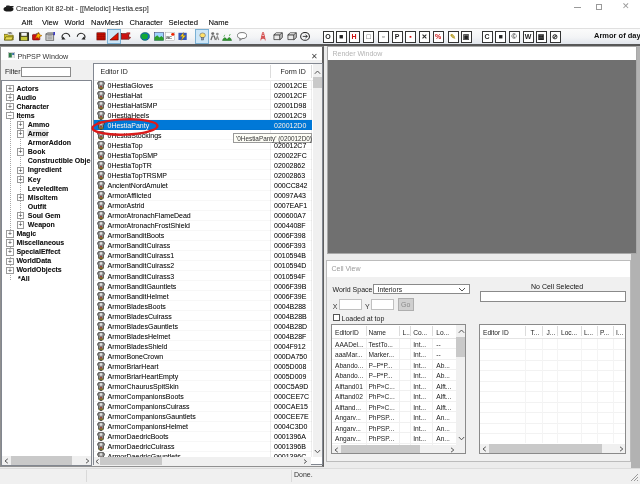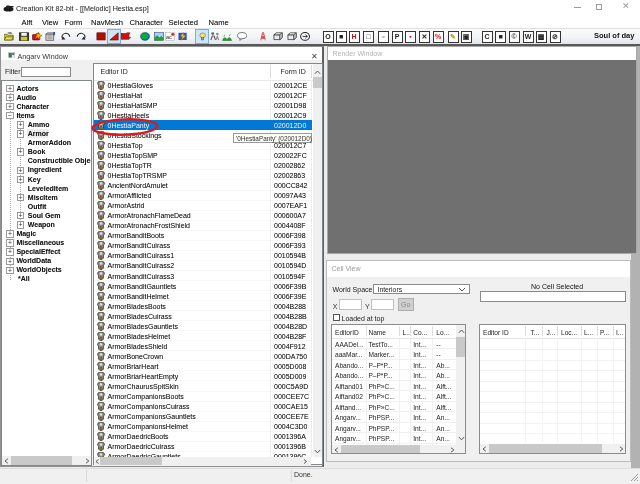--- a/index.html
+++ b/index.html
@@ -16,21 +16,21 @@
     <rect x="6.5" y="2" width="4" height="1.2" fill="#222"></rect>
   </svg>
 <div class="t" style="left:16px;top:3.5px;font-size:7.2px;color:#3a3a3a;text-shadow:0 0 0.3px rgba(60,60,60,0.4);">Creation Kit 82-bit - [[Melodic] Hestia.esp]</div>
 <div class="abs" style="left:574px;top:7px;width:7px;height:1px;background:#9a9a9a;"></div>
 <div class="abs" style="left:596px;top:4px;width:6px;height:6px;border:1px solid #9a9a9a;"></div>
 <div class="t" style="left:622px;top:1px;font-size:9px;color:#9a9a9a;">✕</div>
 <div class="abs" style="left:0;top:15px;width:640px;height:12.5px;background:#fff;"></div>
 <div class="t" style="left:3px;top:36px;font-size:10px;color:#1a1a1a;text-shadow:0 0 0.4px rgba(0,0,0,0.4);margin-top:20px;">File</div>
 <div class="t" style="left:21.5px;top:18px;font-size:7.6px;color:#1a1a1a;text-shadow:0 0 0.4px rgba(0,0,0,0.4);">Alft</div>
 <div class="t" style="left:42px;top:18px;font-size:7.6px;color:#1a1a1a;text-shadow:0 0 0.4px rgba(0,0,0,0.4);">View</div>
-<div class="t" style="left:64.5px;top:18px;font-size:7.6px;color:#1a1a1a;text-shadow:0 0 0.4px rgba(0,0,0,0.4);">Form</div>
+<div class="t" style="left:64.5px;top:18px;font-size:7.6px;color:#1a1a1a;text-shadow:0 0 0.4px rgba(0,0,0,0.4);">World</div>
 <div class="t" style="left:91px;top:18px;font-size:7.6px;color:#1a1a1a;text-shadow:0 0 0.4px rgba(0,0,0,0.4);">NavMesh</div>
 <div class="t" style="left:129.5px;top:18px;font-size:7.6px;color:#1a1a1a;text-shadow:0 0 0.4px rgba(0,0,0,0.4);">Character</div>
 <div class="t" style="left:168.5px;top:18px;font-size:7.6px;color:#1a1a1a;text-shadow:0 0 0.4px rgba(0,0,0,0.4);">Selected</div>
 <div class="t" style="left:208.5px;top:18px;font-size:7.6px;color:#1a1a1a;text-shadow:0 0 0.4px rgba(0,0,0,0.4);">Name</div>
 <div class="abs" style="left:0;top:27.5px;width:640px;height:17px;background:linear-gradient(#fbfbfb,#f3f4f6 55%,#e2e6ec);border-top:1px solid #e0e0e0;border-bottom:1px solid #c4c9d2;"></div>
 <div class="abs" style="left:0;top:44px;width:640px;height:1.5px;background:#585858;"></div>
 <svg class="abs" style="left:4px;top:32px" width="10.1" height="9.6" viewBox="0 0 11 12" preserveAspectRatio="none">
     <path d="M0 3 L4 3 L5 4 L10 4 L10 10 L0 10 Z" fill="#d6c832" stroke="#5a5200" stroke-width="0.8"></path>
     <path d="M2 6 L10 6 L8.5 10 L0.5 10 Z" fill="#e8dc55" stroke="#5a5200" stroke-width="0.8"></path>
     <path d="M4 1 L8 0.5 M5 2 L9 1.5" stroke="#333" stroke-width="0.7" fill="none"></path>
@@ -139,21 +139,21 @@
 <div class="abs" style="left:419px;top:31px;width:11px;height:11.5px;border:1.4px solid #333;background:#fff;color:#222;font-size:7px;font-weight:bold;text-align:center;line-height:9px;">✕</div>
 <div class="abs" style="left:432.5px;top:31px;width:11px;height:11.5px;border:1.4px solid #333;background:#fff;color:#cc1111;font-size:7px;font-weight:bold;text-align:center;line-height:9px;">%</div>
 <div class="abs" style="left:447.5px;top:31px;width:11px;height:11.5px;border:1.4px solid #333;background:#fff;color:#222;font-size:7px;font-weight:bold;text-align:center;line-height:9px;"><span style="color:#b8a030">✎</span></div>
 <div class="abs" style="left:460.5px;top:31px;width:11px;height:11.5px;border:1.4px solid #333;background:#fff;color:#222;font-size:7px;font-weight:bold;text-align:center;line-height:9px;">▣</div>
 <div class="abs" style="left:481.5px;top:31px;width:11px;height:11.5px;border:1.4px solid #333;background:#fff;color:#222;font-size:7px;font-weight:bold;text-align:center;line-height:9px;">C</div>
 <div class="abs" style="left:495px;top:31px;width:11px;height:11.5px;border:1.4px solid #333;background:#fff;color:#222;font-size:7px;font-weight:bold;text-align:center;line-height:9px;">■</div>
 <div class="abs" style="left:508.5px;top:31px;width:11px;height:11.5px;border:1.4px solid #333;background:#fff;color:#222;font-size:7px;font-weight:bold;text-align:center;line-height:9px;">©</div>
 <div class="abs" style="left:522.5px;top:31px;width:11px;height:11.5px;border:1.4px solid #333;background:#fff;color:#222;font-size:7px;font-weight:bold;text-align:center;line-height:9px;">W</div>
 <div class="abs" style="left:535.5px;top:31px;width:11px;height:11.5px;border:1.4px solid #333;background:#fff;color:#222;font-size:7px;font-weight:bold;text-align:center;line-height:9px;">▩</div>
 <div class="abs" style="left:549.5px;top:31px;width:11px;height:11.5px;border:1.4px solid #333;background:#fff;color:#222;font-size:7px;font-weight:bold;text-align:center;line-height:9px;">⊘</div>
-<div class="t" style="left:594px;top:31px;font-size:7.5px;font-weight:bold;color:#111;">Soul of day</div>
+<div class="t" style="left:594px;top:31px;font-size:7.5px;font-weight:bold;color:#111;">Armor of day</div>
 <div class="abs" style="left:0;top:45.5px;width:640px;height:422px;background:#ececec;"></div>
 <div class="abs" style="left:631px;top:45.5px;width:9px;height:422px;background:#b2b2b2;"></div>
 <div class="abs" style="left:326.5px;top:45.5px;width:310.5px;height:208px;background:#fff;border:1px solid #a8a8a8;"></div>
 <div class="t" style="left:332.5px;top:50px;font-size:7px;color:#b4b4b4;">Render Window</div>
 <div class="abs" style="left:327.5px;top:60px;width:308px;height:193px;background:#707070;"></div>
 <div class="abs" style="left:326px;top:259.5px;width:305px;height:202.5px;background:#f0f0f0;border:1px solid #bcbcbc;"></div>
 <div class="abs" style="left:327px;top:260.5px;width:303px;height:16px;background:#fff;"></div>
 <div class="t" style="left:331.5px;top:264.5px;font-size:7px;color:#9a9a9a;">Cell View</div>
 <div class="t" style="left:332.5px;top:285.8px;font-size:7px;color:#222;">World Space</div>
 <div class="abs" style="left:373px;top:284.3px;width:96.5px;height:9.7px;background:#fff;border:1px solid #8a8a8a;"></div>
@@ -303,21 +303,21 @@
 <svg class="abs" style="left:619px;top:445.7px" width="5" height="6" viewBox="0 0 5 6">
     <path d="M1 0.8 L3.8 3 L1 5.2" stroke="#555" stroke-width="1" fill="none"></path>
   </svg>
 <div class="abs" style="left:0px;top:45.5px;width:324px;height:421.5px;background:#f0f0f0;border:1px solid #909090;border-right:2px solid #5f5f5f;"></div>
 <div class="abs" style="left:1px;top:46.5px;width:321px;height:13.5px;background:#fff;"></div>
 <svg class="abs" style="left:7.5px;top:51.5px" width="7" height="6.5" viewBox="0 0 7 6.5">
     <rect x="0" y="0" width="7" height="6.5" fill="#e8e8e8" stroke="#888" stroke-width="0.5"></rect>
     <rect x="0.8" y="1" width="3" height="4.5" fill="#2d7d46"></rect>
     <rect x="4.2" y="1" width="2" height="2" fill="#3a6ea5"></rect>
   </svg>
-<div class="t" style="left:17.5px;top:51.8px;font-size:7.2px;color:#333;">Angarv Window</div>
+<div class="t" style="left:17.5px;top:51.8px;font-size:7.2px;color:#333;">PhPSP Window</div>
 <div class="t" style="left:311px;top:51.5px;font-size:8px;color:#444;">✕</div>
 <div class="t" style="left:5px;top:67.5px;font-size:7px;color:#222;">Filter</div>
 <div class="abs" style="left:21px;top:66.9px;width:50px;height:10.2px;background:#fff;border:1px solid #8a8a8a;"></div>
 <div class="abs" style="left:1.3px;top:80px;width:90.3px;height:385.5px;background:#fff;border:1px solid #828790;"></div>
 <div class="abs" style="left:2.3px;top:81px;width:88.3px;height:374px;overflow:hidden;">
 <div class="abs" style="left:7.7px;top:7.5px;width:1px;height:191px;background-image:linear-gradient(#a8a8a8 50%,transparent 50%);background-size:1px 2px;"></div>
 <div class="abs" style="left:18.2px;top:34px;width:1px;height:110px;background-image:linear-gradient(#a8a8a8 50%,transparent 50%);background-size:1px 2px;"></div>
 <div class="abs" style="left:4px;top:3.8px;width:7.4px;height:7.4px;background:#fff;border:1px solid #9a9a9a;color:#333;font-size:6.8px;line-height:5.6px;text-align:center;">+</div>
 <div class="t" style="left:14.1px;top:3.6px;font-size:7px;font-weight:bold;color:#141414;text-shadow:0 0 0.3px rgba(0,0,0,0.3);">Actors</div>
 <div class="abs" style="left:4px;top:12.89px;width:7.4px;height:7.4px;background:#fff;border:1px solid #9a9a9a;color:#333;font-size:6.8px;line-height:5.6px;text-align:center;">+</div>

